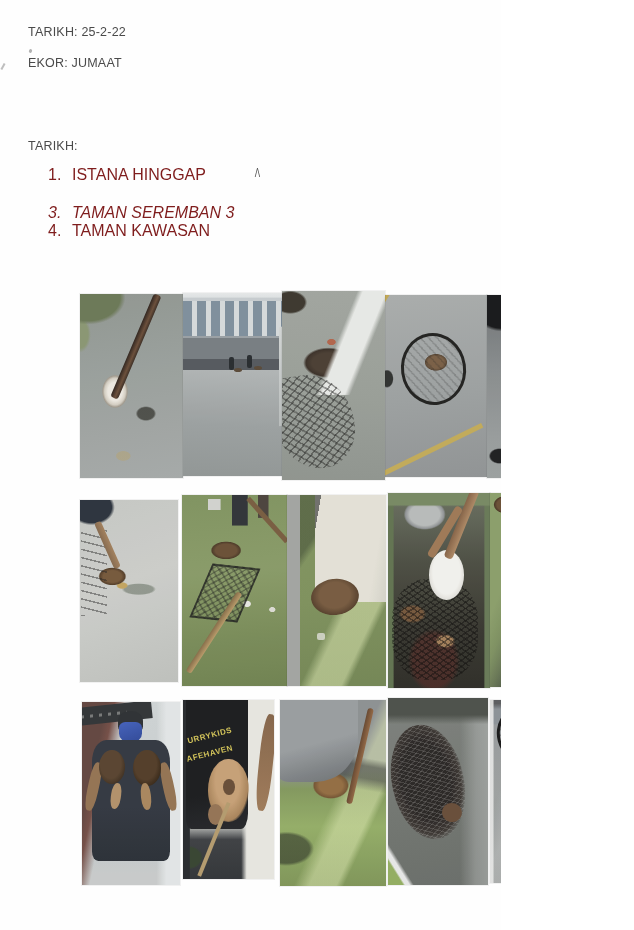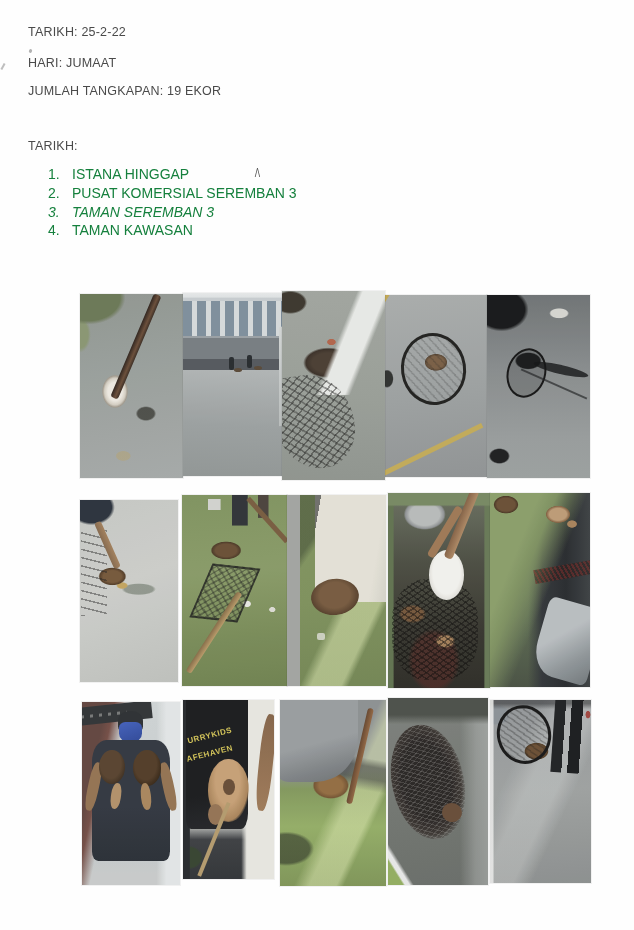--- a/index.html
+++ b/index.html
@@ -1,22 +1,22 @@
 <!DOCTYPE html>
 <html><head>
 <meta charset="utf-8">
 <style>
   html,body{margin:0;padding:0;background:#ffffff;}
-  .page{position:relative;width:634px;height:930px;background:#fefefe;overflow:hidden;
+  .page{position:relative;width:501px;height:930px;background:#fefefe;overflow:hidden;
         font-family:"Liberation Sans",sans-serif;color:#474747;}
 
   
   .tline{position:absolute;left:28px;font-size:12.5px;letter-spacing:.2px;color:#4a4a4a;white-space:nowrap;}
   .l1{top:25px;} .l2{top:56px;} .l3{top:84px;} .kw{top:139px;}
-  .kwitem{position:absolute;left:48px;font-size:14px;color:#15803d;white-space:nowrap;}
+  .kwitem{position:absolute;left:48px;font-size:16px;color:#7f1d1d;white-space:nowrap;}
   .kwitem .num{display:inline-block;width:24px;}
   .i1{top:166px;} .i2{top:185px;} .i3{top:204px;font-style:italic;} .i4{top:222px;}
   .caret{position:absolute;left:253px;top:165px;font-size:13px;color:#555;transform:scaleX(.62);}
   .speck-a{position:absolute;left:29px;top:49px;width:3px;height:4px;background:#9a9a9a;border-radius:50%;opacity:.75;transform:rotate(25deg);}
   .speck-b{position:absolute;left:2px;top:63px;width:2px;height:7px;background:#a3a3a3;opacity:.7;transform:rotate(28deg);}
 
   
   .ph{position:absolute;overflow:hidden;filter:saturate(.82) contrast(.93) brightness(1.02) blur(.25px);
       outline:1px solid rgba(0,0,0,.05);}
   .shape{position:absolute;}
@@ -238,30 +238,26 @@
 </style>
 </head>
 <body>
 
 <div class="page">
 
   <div class="speck-a"></div>
   <div class="speck-b"></div>
 
   <div class="tline l1">TARIKH: 25-2-22</div>
-  <div class="tline l2">HARI: JUMAAT</div>
-  <div class="tline l3">JUMLAH TANGKAPAN: 19 EKOR</div>
+  <div class="tline l2">EKOR: JUMAAT</div>
 
   <div class="tline kw">TARIKH:</div>
 
   <div class="kwitem i1">
     <span class="num">1.</span><span class="lbl">ISTANA HINGGAP</span>
-  </div>
-  <div class="kwitem i2">
-    <span class="num">2.</span><span class="lbl">PUSAT KOMERSIAL SEREMBAN 3</span>
   </div>
   <div class="kwitem i3">
     <span class="num">3.</span><span class="lbl">TAMAN SEREMBAN 3</span>
   </div>
   <div class="kwitem i4">
     <span class="num">4.</span><span class="lbl">TAMAN KAWASAN</span>
   </div>
   <div class="caret">Λ</div>
 
   <div>

